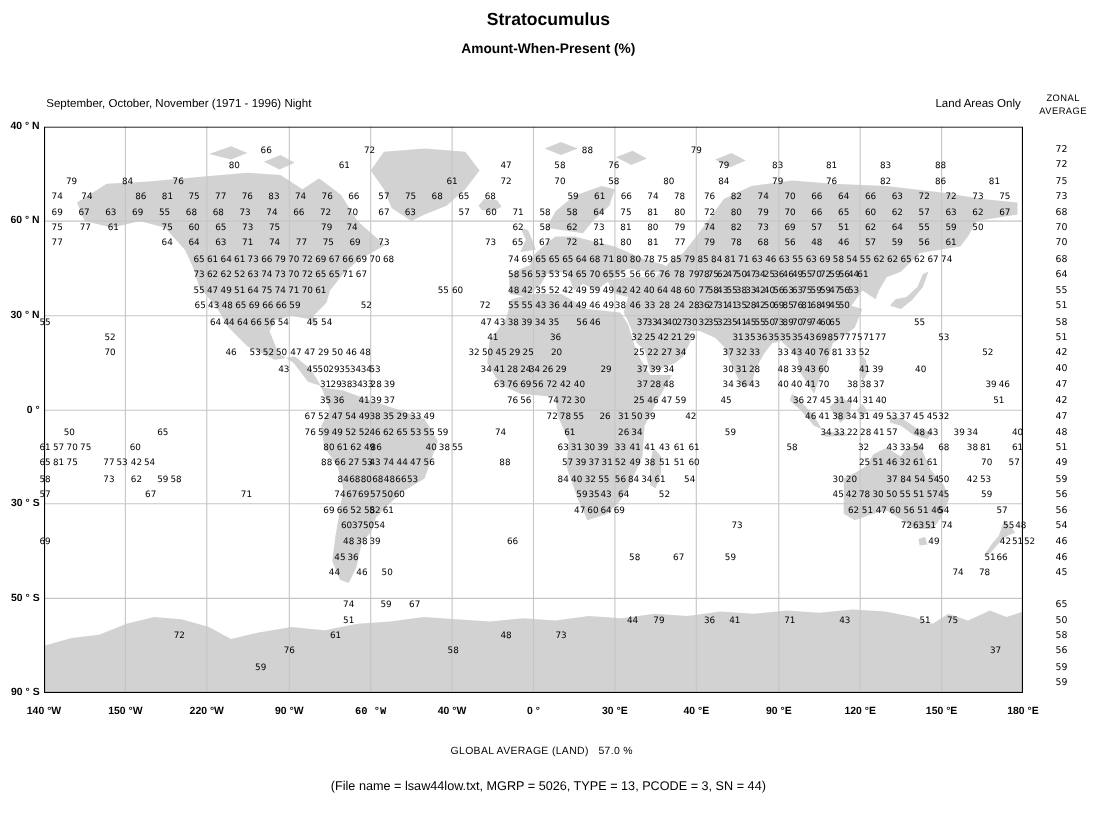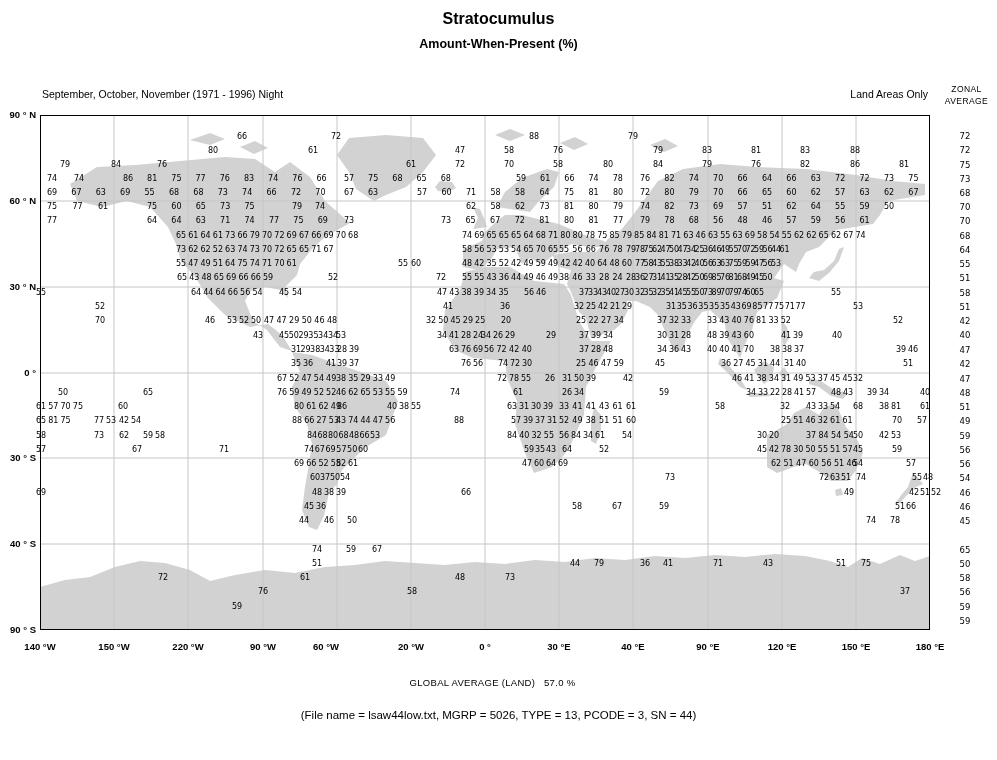--- a/index.html
+++ b/index.html
@@ -868,36 +868,36 @@
     <span class="zonal-val" style="left: 965px; top: 573px;">58</span>
     <span class="zonal-val" style="left: 965px; top: 587px;">56</span>
     <span class="zonal-val" style="left: 965px; top: 602px;">59</span>
     <span class="zonal-val" style="left: 965px; top: 616px;">59</span>
   </div>
 <div id="xaxis-layer">
     <span class="xtick" style="left: 40px;">140 °W</span>
     <span class="xtick" style="left: 114px;">150 °W</span>
     <span class="xtick" style="left: 188px;">220 °W</span>
     <span class="xtick" style="left: 263px;">90 °W</span>
-    <span class="xtick" style="left: 326px;">60 °W</span>
-    <span class="xtick" style="left: 411px;">20 °W</span>
+    <span class="xtick" style="left: 337px; font-family: Liberation Mono, monospace;">60 °W</span>
+    <span class="xtick" style="left: 411px;">40 °W</span>
     <span class="xtick" style="left: 485px;">0 °</span>
     <span class="xtick" style="left: 559px;">30 °E</span>
     <span class="xtick" style="left: 633px;">40 °E</span>
     <span class="xtick" style="left: 708px;">90 °E</span>
     <span class="xtick" style="left: 782px;">120 °E</span>
     <span class="xtick" style="left: 856px;">150 °E</span>
     <span class="xtick" style="left: 930px;">180 °E</span>
   </div>
 <div id="yaxis-layer">
-    <span class="ytick" style="left: 0px; top: 109px; position: absolute;">90 ° N</span>
+    <span class="ytick" style="left: 0px; top: 109px; position: absolute;">40 ° N</span>
     <span class="ytick" style="left: 0px; top: 195px; position: absolute;">60 ° N</span>
     <span class="ytick" style="left: 0px; top: 281px; position: absolute;">30 ° N</span>
     <span class="ytick" style="left: 0px; top: 367px; position: absolute;">0 °</span>
     <span class="ytick" style="left: 0px; top: 452px; position: absolute;">30 ° S</span>
-    <span class="ytick" style="left: 0px; top: 538px; position: absolute;">40 ° S</span>
+    <span class="ytick" style="left: 0px; top: 538px; position: absolute;">50 ° S</span>
     <span class="ytick" style="left: 0px; top: 624px; position: absolute;">90 ° S</span>
   </div>
 
 <div class="abs gavg">
   <span>GLOBAL AVERAGE (LAND)</span>&nbsp;&nbsp;&nbsp;<span>57.0 %</span>
 </div>
 <div class="abs finfo">(File name = lsaw44low.txt, MGRP = 5026, TYPE = 13, PCODE = 3, SN = 44)</div>
 
 </body></html>

